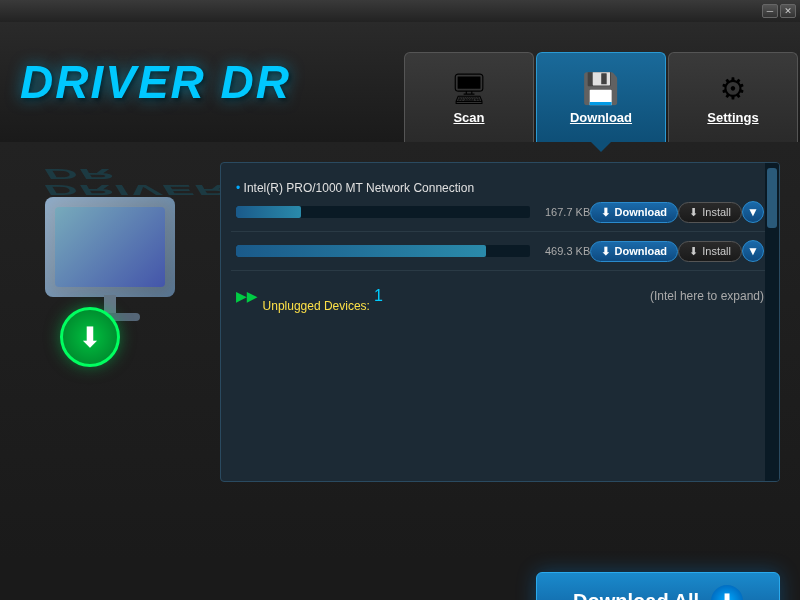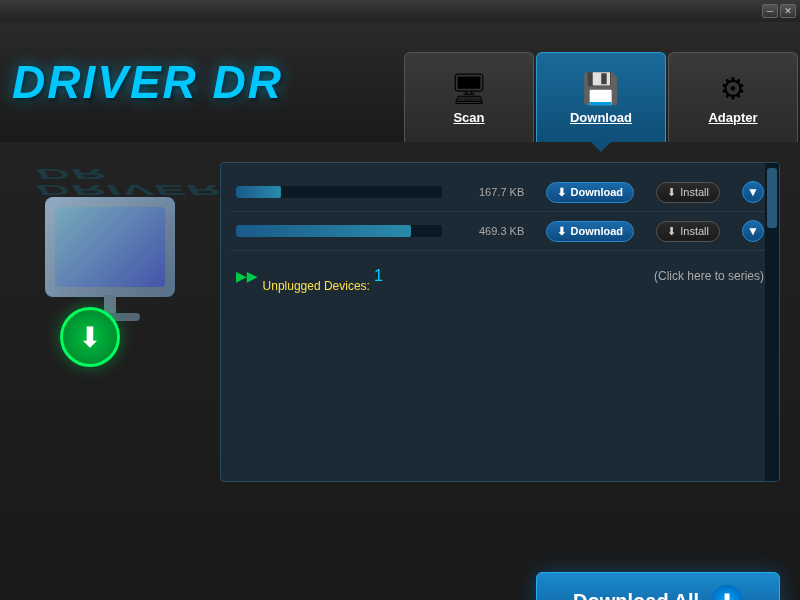--- a/index.html
+++ b/index.html
@@ -41,21 +41,21 @@
       height: 120px;
       background: linear-gradient(to bottom, #2a2a2a 0%, #1a1a1a 100%);
       display: flex;
       align-items: stretch;
       position: relative;
     }
     .logo-area {
       width: 438px;
       display: flex;
       align-items: center;
-      padding-left: 12px;
+      padding-left: 20px;
     }
     .logo-text {
       font-size: 46px;
       font-weight: bold;
       color: #00c8ff;
       text-shadow: 0 0 15px rgba(0,200,255,0.5), 2px 2px 4px rgba(0,0,0,0.8);
       letter-spacing: 2px;
       font-style: italic;
     }
     .logo-reflection {
@@ -225,21 +225,21 @@
       font-size: 12px;
       margin-bottom: 6px;
     }
     .driver-name::before {
       content: '• ';
       color: #00aaff;
     }
     .driver-actions {
       display: flex;
       align-items: center;
-      gap: 22px;
+      gap: 0;
     }
     .size-bar-wrap {
       flex: 1;
       height: 12px;
       background: #0a1a25;
       border-radius: 2px;
       position: relative;
       overflow: hidden;
     }
     .size-bar {
@@ -390,21 +390,21 @@
     <div class="nav-tab inactive">
       <span class="nav-tab-icon">🖥</span>
       <span class="nav-tab-label">Scan</span>
     </div>
     <div class="nav-tab active">
       <span class="nav-tab-icon">💾</span>
       <span class="nav-tab-label">Download</span>
     </div>
     <div class="nav-tab inactive">
       <span class="nav-tab-icon">⚙</span>
-      <span class="nav-tab-label">Adapter</span>
+      <span class="nav-tab-label">Settings</span>
     </div>
   </div>
 </div>
 
 <div class="main-content">
 
   <div class="left-icon">
     <div class="computer-icon-wrap">
       <div class="monitor">
         <div class="monitor-screen"></div>
@@ -414,20 +414,21 @@
       <div class="download-badge">
         <span class="download-arrow">⬇</span>
       </div>
     </div>
   </div>
 
   <div class="driver-panel">
     <div class="driver-list">
 
       <div class="driver-item">
+        <div class="driver-name">Intel(R) PRO/1000 MT Network Connection</div>
         <div class="driver-actions">
           <div class="size-bar-wrap">
             <div class="size-bar" style="width:22%"></div>
           </div>
           <span class="size-label">167.7 KB</span>
           <button class="btn-download">
             <span>⬇</span>
             <span>Download</span>
           </button>
           <button class="btn-install">
@@ -453,21 +454,21 @@
             <span>Install</span>
           </button>
           <div class="btn-expand">▼</div>
         </div>
       </div>
 
       <div class="unplugged-row">
         <span class="unplugged-arrow">▶▶</span>
         <span class="unplugged-text">Unplugged Devices:</span>
         <span class="unplugged-count">1</span>
-        <span class="expand-hint">(Click here to series)</span>
+        <span class="expand-hint">(Intel here to expand)</span>
       </div>
 
     </div>
 
     <div class="driver-panel-scroll">
       <div class="scroll-thumb"></div>
     </div>
   </div>
 </div>
 

